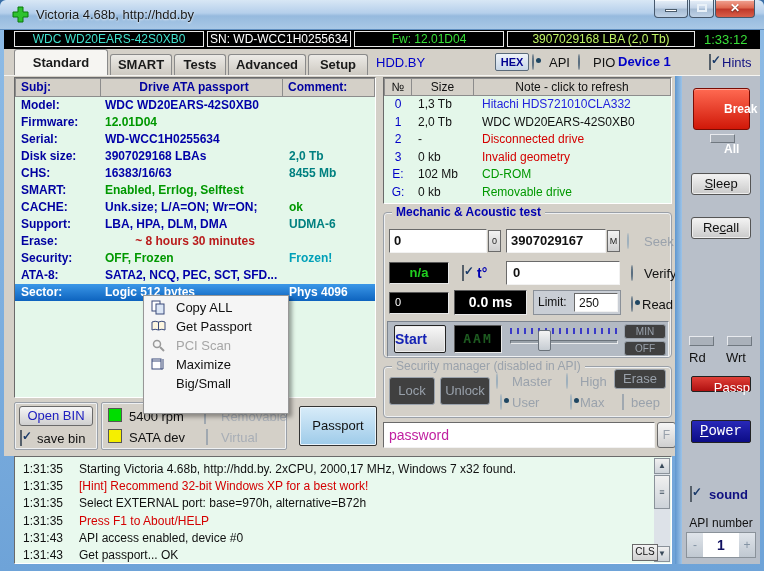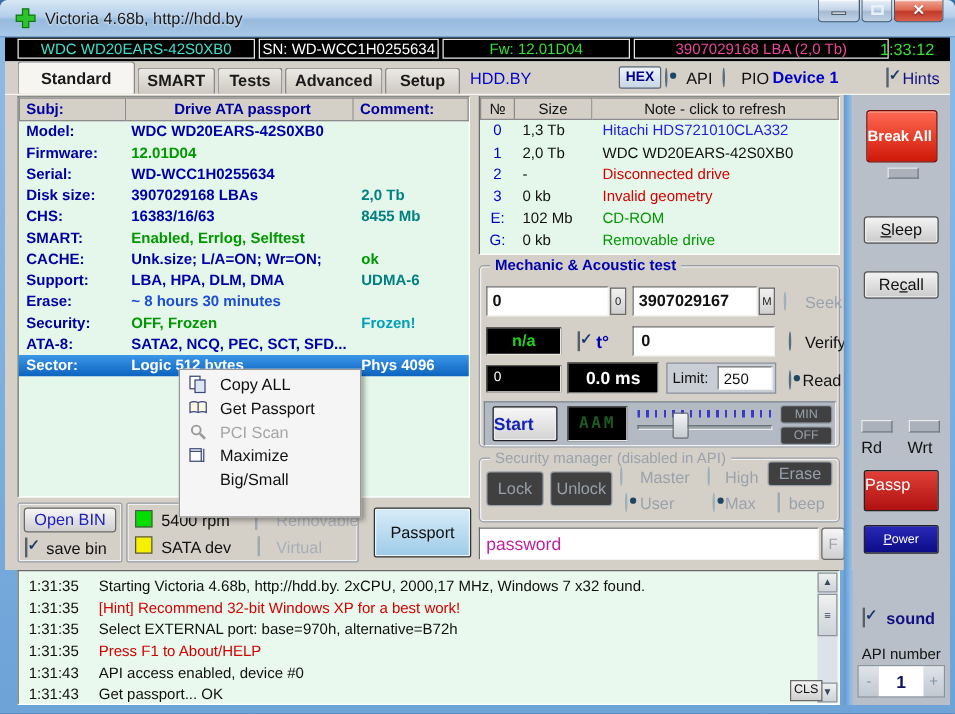--- a/index.html
+++ b/index.html
@@ -33,21 +33,21 @@
   .checkbox.disabled{background:#cfd3d9;border-color:#a0a8b0;}
   .radio{width:13px;height:13px;border-radius:50%;border:1px solid #5a6e80;background:radial-gradient(circle at 35% 30%,#ffffff,#d8e2ea);position:relative;}
   .radio.sel::after{content:"";position:absolute;left:3px;top:3px;width:5px;height:5px;border-radius:50%;background:#1f4662;}
   .radio.disabled{border-color:#9fb0bd;}
   .lbl{white-space:nowrap;}
   .u{text-decoration:underline;}
   
   [data-color="navy"]{color:#0000a8;}
   [data-color="green"]{color:#009800;}
   [data-color="teal"]{color:#008080;}
-  [data-color="magenta"]{color:#1d4ed8;}
+  [data-color="magenta"]{color:#b91c1c;text-align:center;}
   [data-color="cyan"]{color:#00a0b8;}
   [data-color="blue"]{color:#2222dd;}
   [data-color="red"]{color:#d40000;}
   [data-color="black"]{color:#101010;}
   [data-color="white"]{color:#ffffff;}
   
   #passport{left:14px;top:77px;width:362px;height:321px;background:#e4f7ea;border:1px solid;border-color:#6a6a6a #ffffff #ffffff #6a6a6a;}
   .pp-head{display:flex;height:19px;}
   .pp-hcell{background:#d4d0c8;border:1px solid #8c8c8c;border-left:none;font-weight:bold;color:#0000a0;line-height:17px;padding-left:5px;}
   .pp-hcell:first-child{border-left:1px solid #8c8c8c;}
@@ -78,21 +78,21 @@
   #aam-lcd{color:#1d5a20;font-family:"DejaVu Sans Mono",monospace;font-weight:bold;font-size:13px;letter-spacing:2px;line-height:26px;}
   .slider-ticks{height:6px;background:repeating-linear-gradient(90deg,#3a3ac8 0 2px,transparent 2px 7px);}
   .slider-track{height:4px;background:#9aa2aa;border:1px solid;border-color:#6a727a #e8eaec #e8eaec #6a727a;}
   .slider-thumb{width:13px;height:21px;background:linear-gradient(180deg,#f4f4f4,#c6ccd2);border:1px solid #6a727a;border-radius:2px;}
   
   #right-col{left:682px;top:76px;width:78px;height:488px;background:#b8bfc9;}
   #blue-strip{left:675px;top:76px;width:7px;height:488px;background:linear-gradient(90deg,#5f97cf,#9cc3e8);}
   #break-all{background:linear-gradient(180deg,#ff6a52,#d01808);border:1px solid #7a0c04;border-radius:3px;color:#fff;font-weight:bold;font-size:12px;line-height:40px;box-shadow:inset 0 1px 0 rgba(255,255,255,.4);}
   .ind{background:#aab1ba;border:1px solid;border-color:#e8eaee #707880 #707880 #e8eaee;}
   #passp-btn{background:linear-gradient(180deg,#e04038,#b01010);border:1px solid #222;color:#fff;font-size:13px;line-height:21px;border-radius:2px;}
-  #power-btn{background:linear-gradient(180deg,#2828b8,#0c0c86);border:1px solid #222;color:#fff;font-size:10px;line-height:21px;border-radius:2px;}
+  #power-btn{background:linear-gradient(180deg,#2828b8,#0c0c86);border:1px solid #222;color:#fff;font-size:14px;line-height:21px;border-radius:2px;font-family:Liberation Mono, monospace;}
   .graybtn{background:linear-gradient(180deg,#f4f4f4,#cacaca);border:1px solid #555;border-radius:3px;font-size:13px;line-height:20px;text-align:center;color:#111;box-shadow:0 0 0 1px #eee inset;}
   
   #log{left:14px;top:456px;width:658px;height:108px;background:#e9f9ee;border:1px solid;border-color:#6a6a6a #ffffff #ffffff #6a6a6a;}
   .log-line{display:flex;height:17.2px;line-height:17.2px;font-size:12px;}
   .log-time{width:54px;padding-left:8px;color:#101010;}
   .log-text{flex:1;padding-left:10px;white-space:nowrap;overflow:hidden;}
   .sb-btn{background:linear-gradient(180deg,#f0f0f0,#cdd3d9);border:1px solid #8a929a;text-align:center;font-size:8px;line-height:14px;color:#3a4a5a;}
   #cls-btn{background:linear-gradient(180deg,#f4f4f4,#d0d0d0);border:1px solid #6a6a6a;font-size:10px;line-height:14px;text-align:center;}
   
   #ctx-menu{left:143px;top:295px;width:146px;height:119px;background:#f5f5f5;border:1px solid #979797;box-shadow:3px 3px 4px rgba(0,0,0,.35);z-index:50;padding-top:2px;}
@@ -114,21 +114,21 @@
     <span id="title-text" class="abs">Victoria 4.68b, http://hdd.by</span>
     <div class="winbtn abs" style="left:654px;width:34px;"><span class="minglyph"></span></div>
     <div class="winbtn abs" style="left:689px;width:25px;"><span class="maxglyph"></span></div>
     <div id="close-btn" class="winbtn abs" style="left:715px;width:40px;"><span>✕</span></div>
   </div>
 
   <div id="infobar" class="abs">
     <div class="infoseg abs" style="left:10px;width:190px;color:#40e0cc;">WDC WD20EARS-42S0XB0</div>
     <div class="infoseg abs" style="left:203px;width:144px;color:#ffffff;">SN: WD-WCC1H0255634</div>
     <div class="infoseg abs" style="left:350px;width:150px;color:#38e038;">Fw: 12.01D04</div>
-    <div class="infoseg abs" style="left:503px;width:204px;color:#ec4899;">3907029168 LBA (2,0 Tb)</div>
+    <div class="infoseg abs" style="left:503px;width:188px;color:#bef264;">3907029168 LBA (2,0 Tb)</div>
     <div class="abs" style="left:700px;top:2px;color:#38e038;font-size:13px;">1:33:12</div>
   </div>
 
   <div id="tabbar" class="abs">
     <div class="tab active abs" style="left:10px;width:94px;">Standard</div>
     <div class="tab abs" style="left:106px;width:62px;">SMART</div>
     <div class="tab abs" style="left:170px;width:52px;">Tests</div>
     <div class="tab abs" style="left:224px;width:78px;">Advanced</div>
     <div class="tab abs" style="left:304px;width:60px;">Setup</div>
     <div id="hdd-by" class="abs" style="left:372px;top:6px;">HDD.BY</div>
@@ -314,29 +314,29 @@
     <span class="abs lbl" style="left:27px;top:27px;font-size:13px;">SATA dev</span>
     <span class="checkbox disabled abs" style="left:102px;top:6px;"></span>
     <span class="abs lbl" style="left:119px;top:6px;font-size:13px;color:#a8aeb6;">Removable</span>
     <span class="checkbox disabled abs" style="left:102px;top:27px;"></span>
     <span class="abs lbl" style="left:119px;top:27px;font-size:13px;color:#a8aeb6;">Virtual</span>
   </div>
   <div class="abs" style="left:299px;top:406px;width:78px;height:40px;background:linear-gradient(180deg,#d8ecf9,#9ecbe9);border:1px solid #333;border-radius:2px;box-shadow:0 0 0 1px #eaf4fb inset;text-align:center;font-size:13px;line-height:38px;">Passport</div>
 
   <div id="blue-strip" class="abs"></div>
   <div id="right-col" class="abs">
-    <div id="break-all" class="abs" style="left:11px;top:12px;width:57px;height:42px;">Break All</div>
+    <div id="break-all" class="abs" style="left:11px;top:12px;width:57px;height:42px;padding-left:30px;">Break All</div>
     <div class="ind abs" style="left:28px;top:58px;width:25px;height:9px;"></div>
     <div class="graybtn abs" style="left:9px;top:97px;width:60px;height:22px;"><span class="u">S</span><span>leep</span></div>
     <div class="graybtn abs" style="left:9px;top:141px;width:60px;height:22px;"><span>Re</span><span class="u">c</span><span>all</span></div>
     <div class="ind abs" style="left:7px;top:260px;width:25px;height:10px;"></div>
     <div class="ind abs" style="left:45px;top:260px;width:25px;height:10px;"></div>
     <span class="abs lbl" style="left:7px;top:274px;font-size:13px;">Rd</span>
     <span class="abs lbl" style="left:44px;top:274px;font-size:13px;">Wrt</span>
-    <div id="passp-btn" class="abs" style="left:9px;top:300px;width:60px;height:33px;text-align:left;">Passp</div>
+    <div id="passp-btn" class="abs" style="left:9px;top:300px;width:60px;height:16px;text-align:right;">Passp</div>
     <div id="power-btn" class="abs" style="left:9px;top:344px;width:60px;height:23px;text-align:center;"><span class="u">P</span><span>ower</span></div>
     <span class="checkbox checked abs" style="left:8px;top:411px;"></span>
     <span class="abs lbl" style="left:27px;top:411px;font-size:13px;font-weight:bold;color:#101080;">sound</span>
     <span class="abs lbl" style="left:4px;top:440px;width:70px;text-align:center;font-size:12px;">API number</span>
     <div class="abs" style="left:4px;top:456px;width:70px;height:26px;border:1px solid #8a929a;display:flex;">
       <div style="width:16px;background:linear-gradient(180deg,#dfe4ea,#c0c8d1);text-align:center;line-height:24px;color:#8494a4;">-</div>
       <div style="flex:1;background:#fff;text-align:center;line-height:24px;font-weight:bold;font-size:14px;color:#101060;">1</div>
       <div style="width:16px;background:linear-gradient(180deg,#dfe4ea,#c0c8d1);text-align:center;line-height:24px;color:#8494a4;">+</div>
     </div>
   </div>

